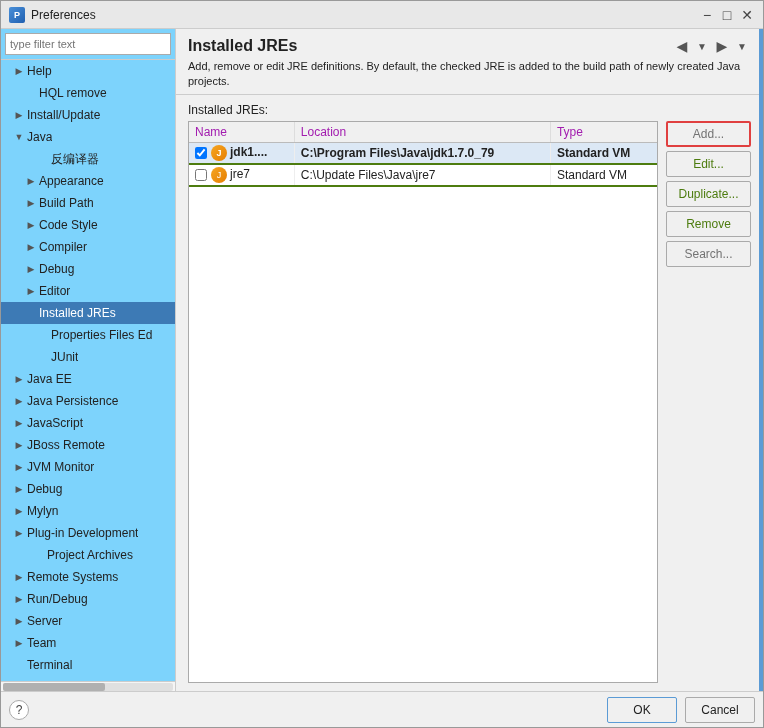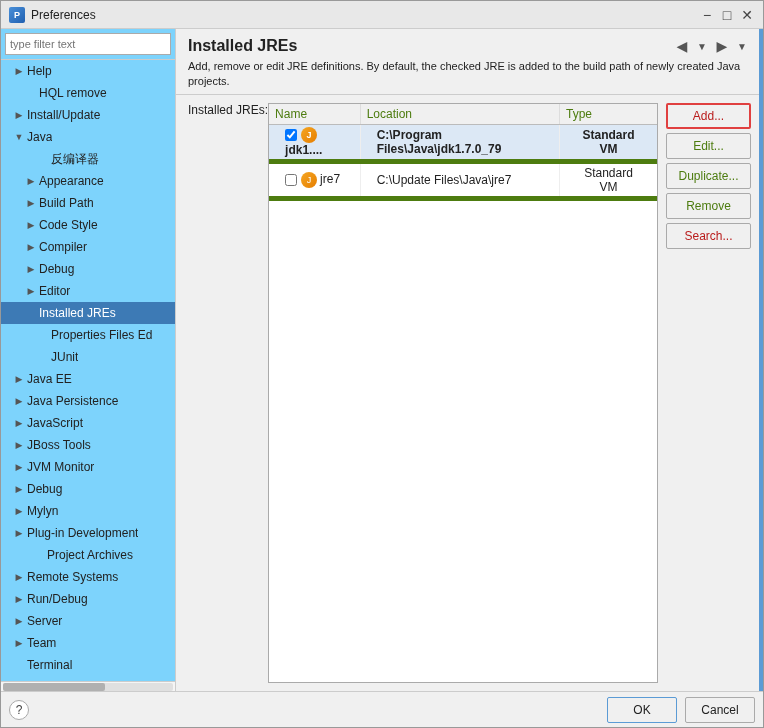--- a/index.html
+++ b/index.html
@@ -143,21 +143,21 @@
     .panel-description {
       font-size: 11px;
       color: #222;
       line-height: 1.4;
     }
 
     .panel-body {
       flex: 1;
       padding: 8px 12px;
       display: flex;
-      flex-direction: row;
+      flex-direction: column;
       overflow: hidden;
     }
 
     .installed-jres-label {
       font-size: 12px;
       margin-bottom: 4px;
       color: #222;
     }
 
     .jres-area {
@@ -181,32 +181,32 @@
       border-collapse: collapse;
       font-size: 12px;
     }
     .jres-table th {
       background: #f0f0f0;
       border-bottom: 1px solid #bbb;
       border-right: 1px solid #ddd;
       padding: 3px 6px;
       text-align: left;
       font-weight: normal;
-      color: #4d7c0f;
+      color: #a21caf;
       cursor: pointer;
     }
     .jres-table th:last-child { border-right: none; }
     .jres-table td {
-      padding: 2px 16px;
-      border-bottom: 5px solid #4d7c0f;
+      padding: 2px 6px;
+      border-bottom: 2px solid #4d7c0f;
       border-right: 1px solid #eee;
       color: #222;
       vertical-align: middle;
     }
-    .jres-table td:last-child { border-right: none; text-align: center; }
+    .jres-table td:last-child { border-right: none; }
 
     .jres-table tr.jdk-row { background: #dce8f5; }
     .jres-table tr.jdk-row td { font-weight: bold; }
 
     .row-checkbox {
       width: 12px; height: 12px;
       margin-right: 4px;
       vertical-align: middle;
       cursor: pointer;
     }
@@ -229,21 +229,21 @@
       gap: 4px;
       width: 85px;
       flex-shrink: 0;
     }
     .action-btn {
       height: 26px;
       border: 1px solid #aaa;
       background: #f0f0f0;
       cursor: pointer;
       font-size: 12px;
-      color: #b91c1c;
+      color: #737373;
       text-align: center;
       border-radius: 2px;
     }
     .action-btn:disabled { color: #4d7c0f; cursor: default; }
     .action-btn.add-btn {
       border: 2px solid #e04040;
       background: #f0f0f0;
     }
 
     .bottom-bar {
@@ -375,21 +375,21 @@
           <div class="tree-item" style="padding-left: 12px;">
             <span class="arrow">▶</span>
             <span class="label">Java Persistence</span>
           </div>
           <div class="tree-item" style="padding-left: 12px;">
             <span class="arrow">▶</span>
             <span class="label">JavaScript</span>
           </div>
           <div class="tree-item" style="padding-left: 12px;">
             <span class="arrow">▶</span>
-            <span class="label">JBoss Tools</span>
+            <span class="label">JBoss Remote</span>
           </div>
           <div class="tree-item" style="padding-left: 12px;">
             <span class="arrow">▶</span>
             <span class="label">JVM Monitor</span>
           </div>
           <div class="tree-item" style="padding-left: 12px;">
             <span class="arrow">▶</span>
             <span class="label">Debug</span>
           </div>
           <div class="tree-item" style="padding-left: 12px;">

